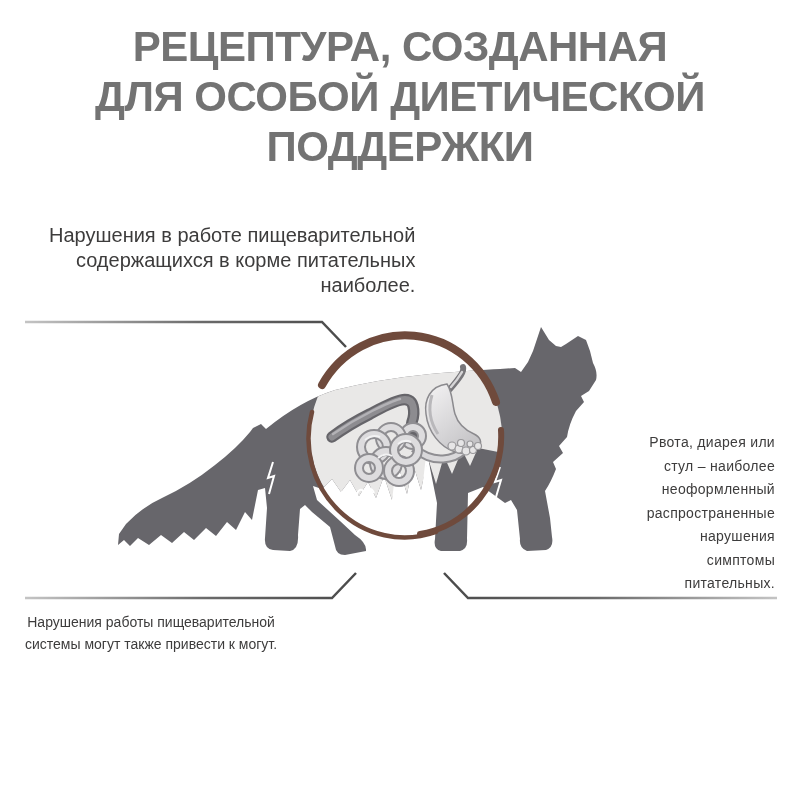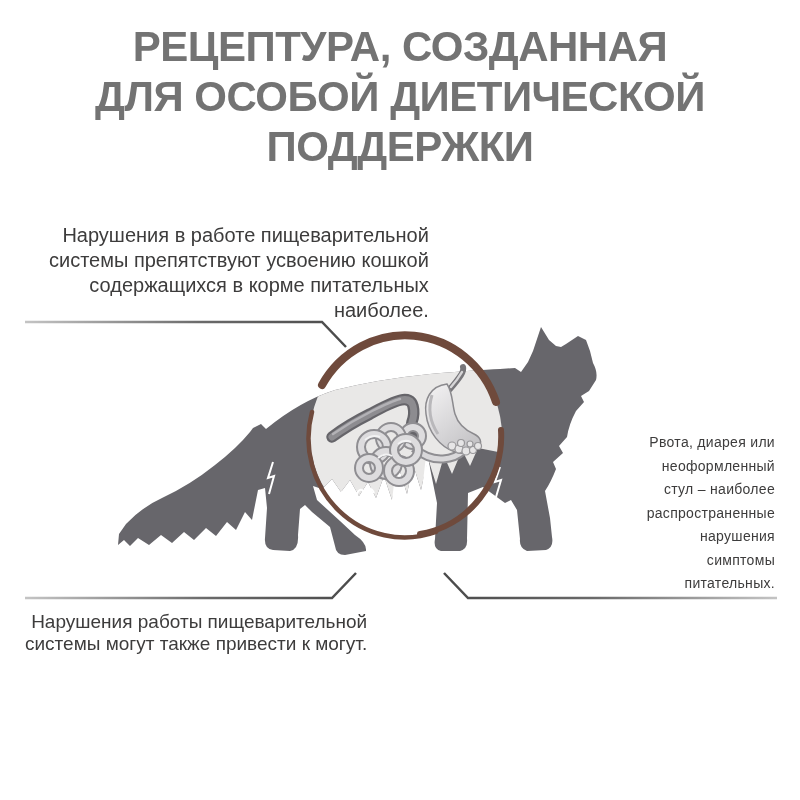--- a/index.html
+++ b/index.html
@@ -18,22 +18,22 @@
   .txt .ln{white-space:nowrap;}
   .txt-top-left{
     position:absolute;left:25px;top:223px;text-align:right;
     font-size:20px;line-height:25px;margin-left:24px;
   }
   .txt-right{
     position:absolute;right:25px;top:431px;text-align:right;
     font-size:14px;line-height:23.5px;letter-spacing:0.3px;
   }
   .txt-bottom-left{
-    position:absolute;left:25px;top:611px;text-align:right;
-    font-size:19px;line-height:22px;
+    position:absolute;left:25px;top:611px;text-align:center;
+    font-size:14px;line-height:22px;
   }
   
   .scene{position:absolute;left:0;top:0;width:800px;height:800px;}
 </style>
 </head>
 <body>
 
 <div class="page">
 
   <div class="title">
@@ -166,29 +166,28 @@
 
     <g fill="none" stroke="#6f4a3c" stroke-linecap="round">
       <path stroke-width="8" d="M 322,385 A 96,99 0 0 1 496,402"></path>
       <path stroke-width="4.5" d="M 312,412 A 96,99 0 0 0 436,532"></path>
       <path stroke-width="6" d="M 501,430 A 96,99 0 0 1 420,534"></path>
     </g>
   </svg>
 
   <div class="txt txt-top-left">
     <div class="ln">Нарушения в работе пищеварительной</div>
-    <div class="ln">системы препятствуют усвоению кошкой</div>
     <div class="ln">содержащихся в корме питательных</div>
     <div class="ln">наиболее.</div>
   </div>
 
   <div class="txt txt-right">
     <div class="ln">Рвота, диарея или</div>
+    <div class="ln">стул – наиболее</div>
     <div class="ln">неоформленный</div>
-    <div class="ln">стул – наиболее</div>
     <div class="ln">распространенные</div>
     <div class="ln">нарушения</div>
     <div class="ln">симптомы</div>
     <div class="ln">питательных.</div>
   </div>
 
   <div class="txt txt-bottom-left">
     <div class="ln">Нарушения работы пищеварительной</div>
     <div class="ln">системы могут также привести к могут.</div>
   </div>

